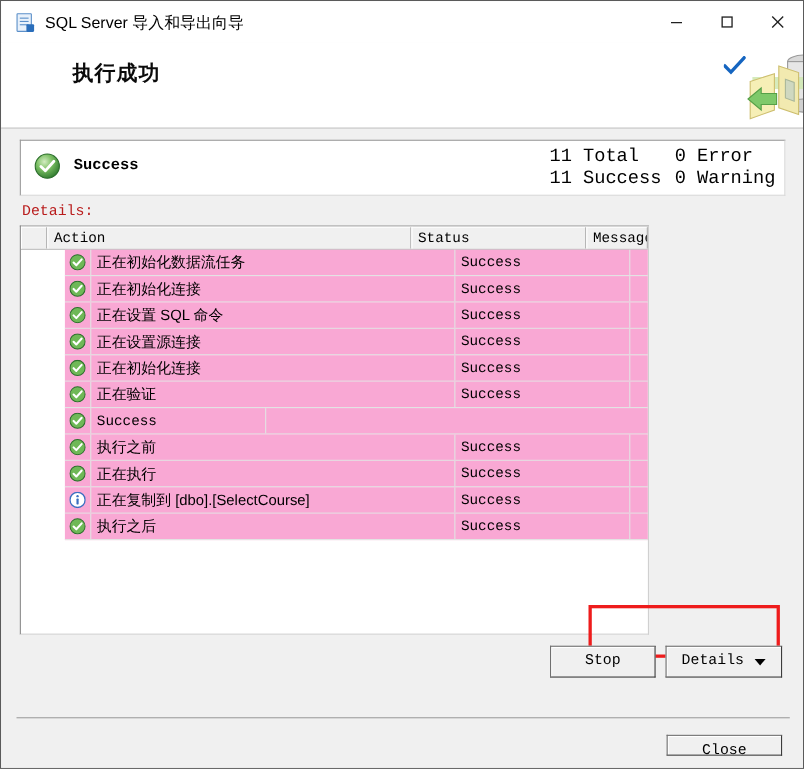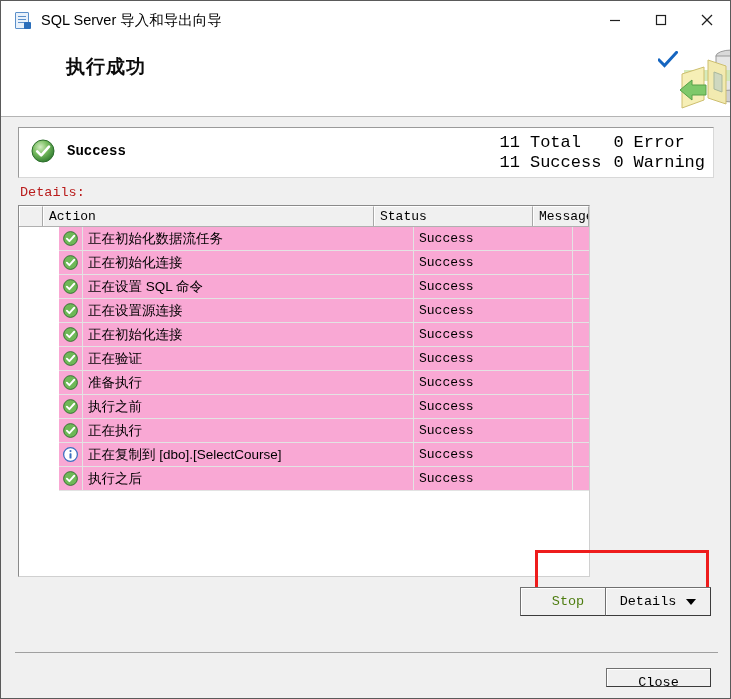--- a/index.html
+++ b/index.html
@@ -296,21 +296,21 @@
     border-right-color: #3c3c3c;
     border-bottom-color: #3c3c3c;
     box-shadow: inset 1px 1px 0 #ffffff;
     font-family: "Liberation Mono", monospace;
     font-size: 13.5px;
     color: #000000;
     text-align: center;
     line-height: 27px;
     padding: 0;
   }
-  .btn.disabled { color: #4d7c0f; margin-left: 20px; }
+  .btn.disabled { color: #000000; }
   #stop-button  { left: 499px; top: 0; width: 96px; height: 29px; }
   #report-button{ left: 604px; top: 0; width: 106px; height: 29px; }
   .report-inner {
     display: flex;
     align-items: center;
     justify-content: center;
     height: 27px;
     gap: 10px;
   }
   .caret {
@@ -507,21 +507,20 @@
             <div class="cell c-status mono">Success</div>
             <div class="cell c-message"></div>
           </div>
           <div class="grid-row">
             <div class="cell c-icon">
               <svg class="ico" width="15" height="15" viewBox="0 0 24 24">
                 <circle cx="12" cy="12" r="11" fill="#6fb857" stroke="#2c6e2c" stroke-width="1.5"></circle>
                 <path d="M6.2 12.3 L10.2 16.3 L18 7.6" fill="none" stroke="#ffffff" stroke-width="3" stroke-linecap="round" stroke-linejoin="round"></path>
               </svg>
             </div>
-            <div class="cell c-action">准备执行</div>
             <div class="cell c-status mono">Success</div>
             <div class="cell c-message"></div>
           </div>
           <div class="grid-row">
             <div class="cell c-icon">
               <svg class="ico" width="15" height="15" viewBox="0 0 24 24">
                 <circle cx="12" cy="12" r="11" fill="#6fb857" stroke="#2c6e2c" stroke-width="1.5"></circle>
                 <path d="M6.2 12.3 L10.2 16.3 L18 7.6" fill="none" stroke="#ffffff" stroke-width="3" stroke-linecap="round" stroke-linejoin="round"></path>
               </svg>
             </div>

